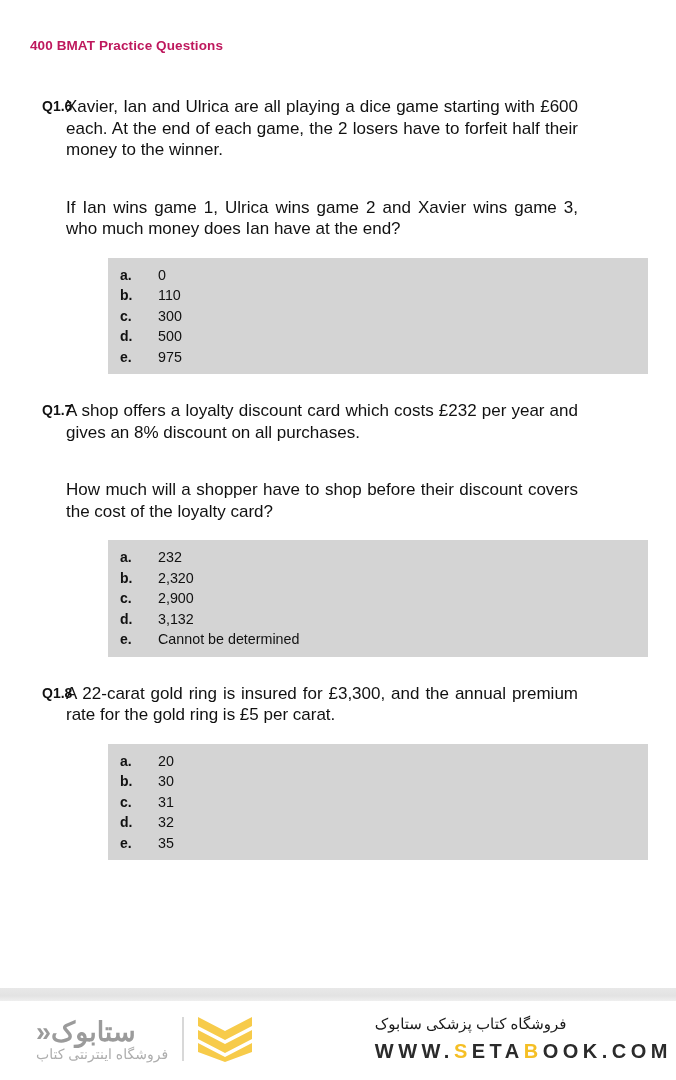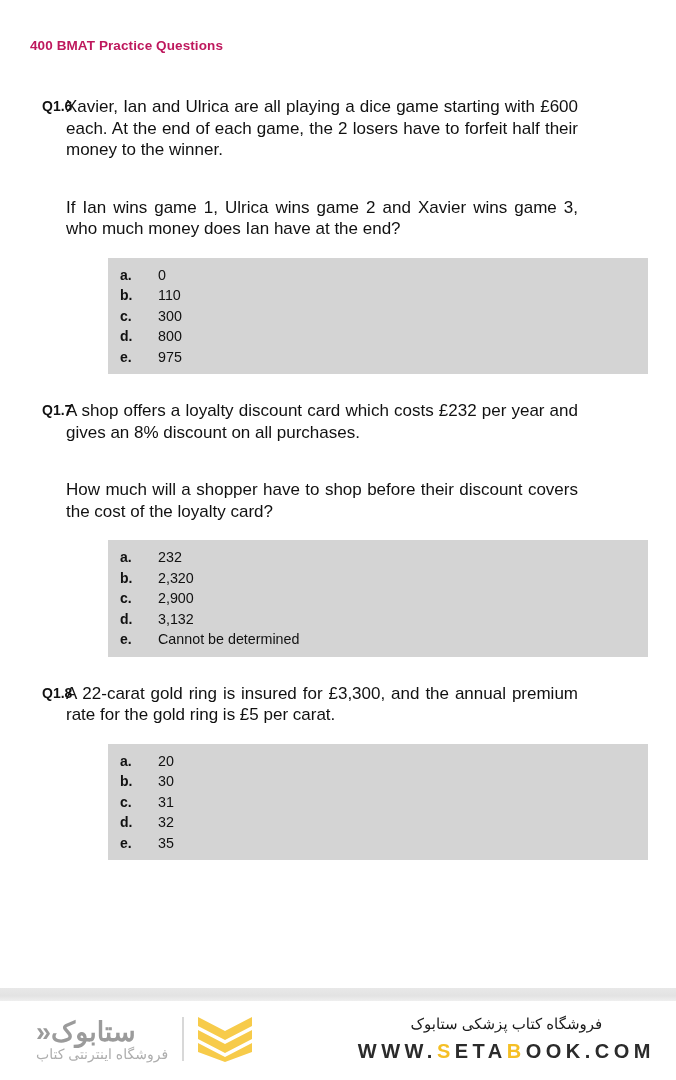--- a/index.html
+++ b/index.html
@@ -171,23 +171,23 @@
     margin: 0 12px 0 14px;
   }
 
   .chevron-logo {
     display: block;
   }
 
   
   .brand-right {
     position: absolute;
-    right: 21px;
+    right: 4px;
     top: 12px;
-    text-align: center;
+    text-align: left;
   }
 
   .brand-fa {
     font-size: 15px;
     color: #1a1a1a;
     line-height: 22px;
     direction: rtl;
     white-space: nowrap;
   }
 
@@ -229,21 +229,21 @@
         <div class="option">
           <span class="opt-letter">b.</span>
           <span class="opt-text">110</span>
         </div>
         <div class="option">
           <span class="opt-letter">c.</span>
           <span class="opt-text">300</span>
         </div>
         <div class="option">
           <span class="opt-letter">d.</span>
-          <span class="opt-text">800</span>
+          <span class="opt-text">500</span>
         </div>
         <div class="option">
           <span class="opt-letter">e.</span>
           <span class="opt-text">975</span>
         </div>
       </div>
     </div>
 
     <div class="question">
       <div class="q-row">

